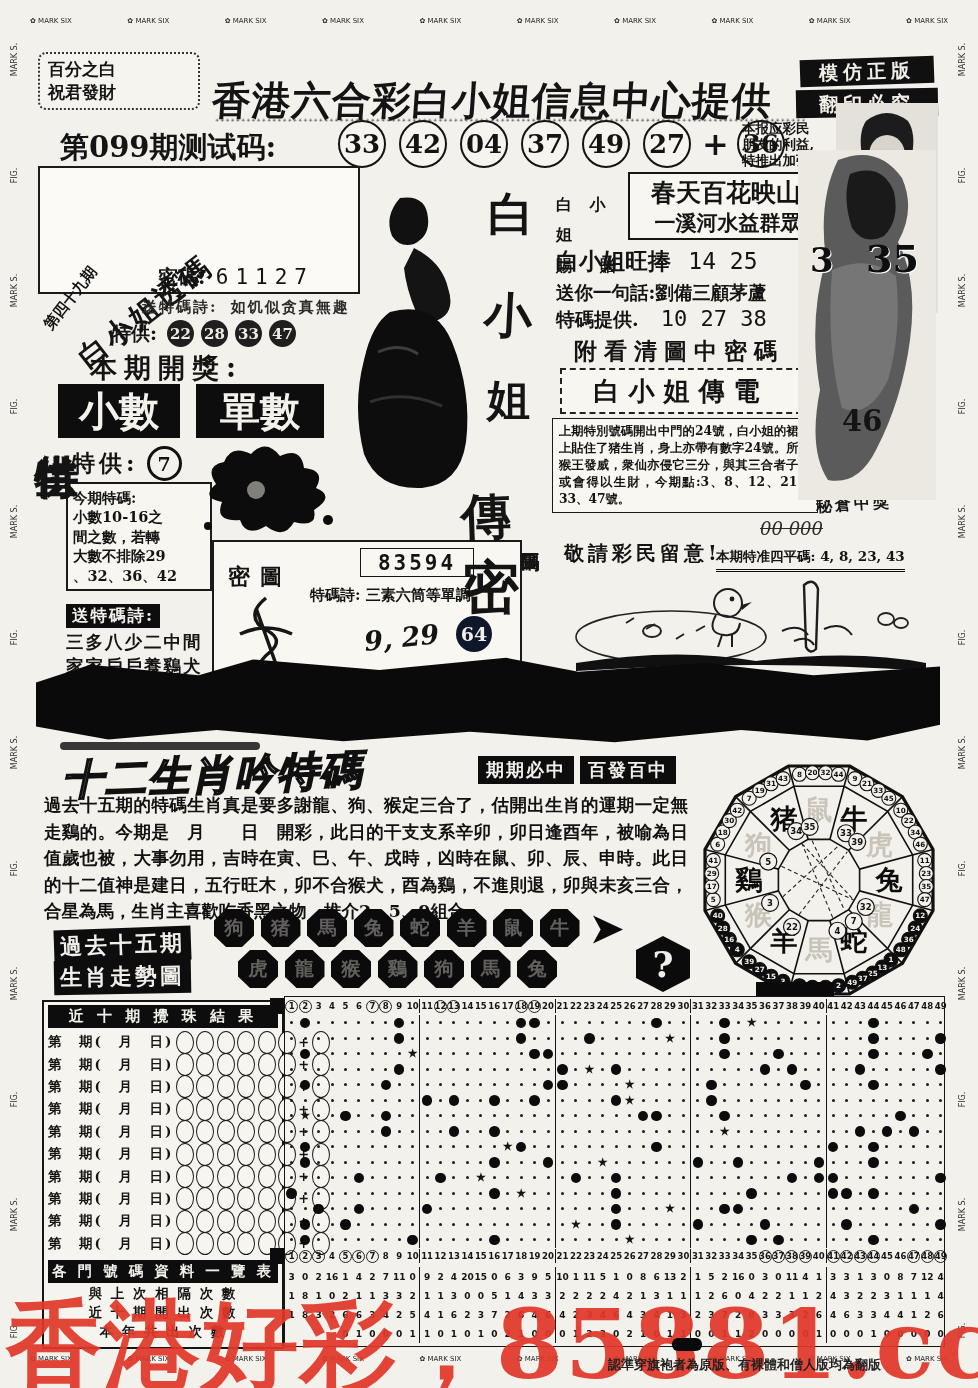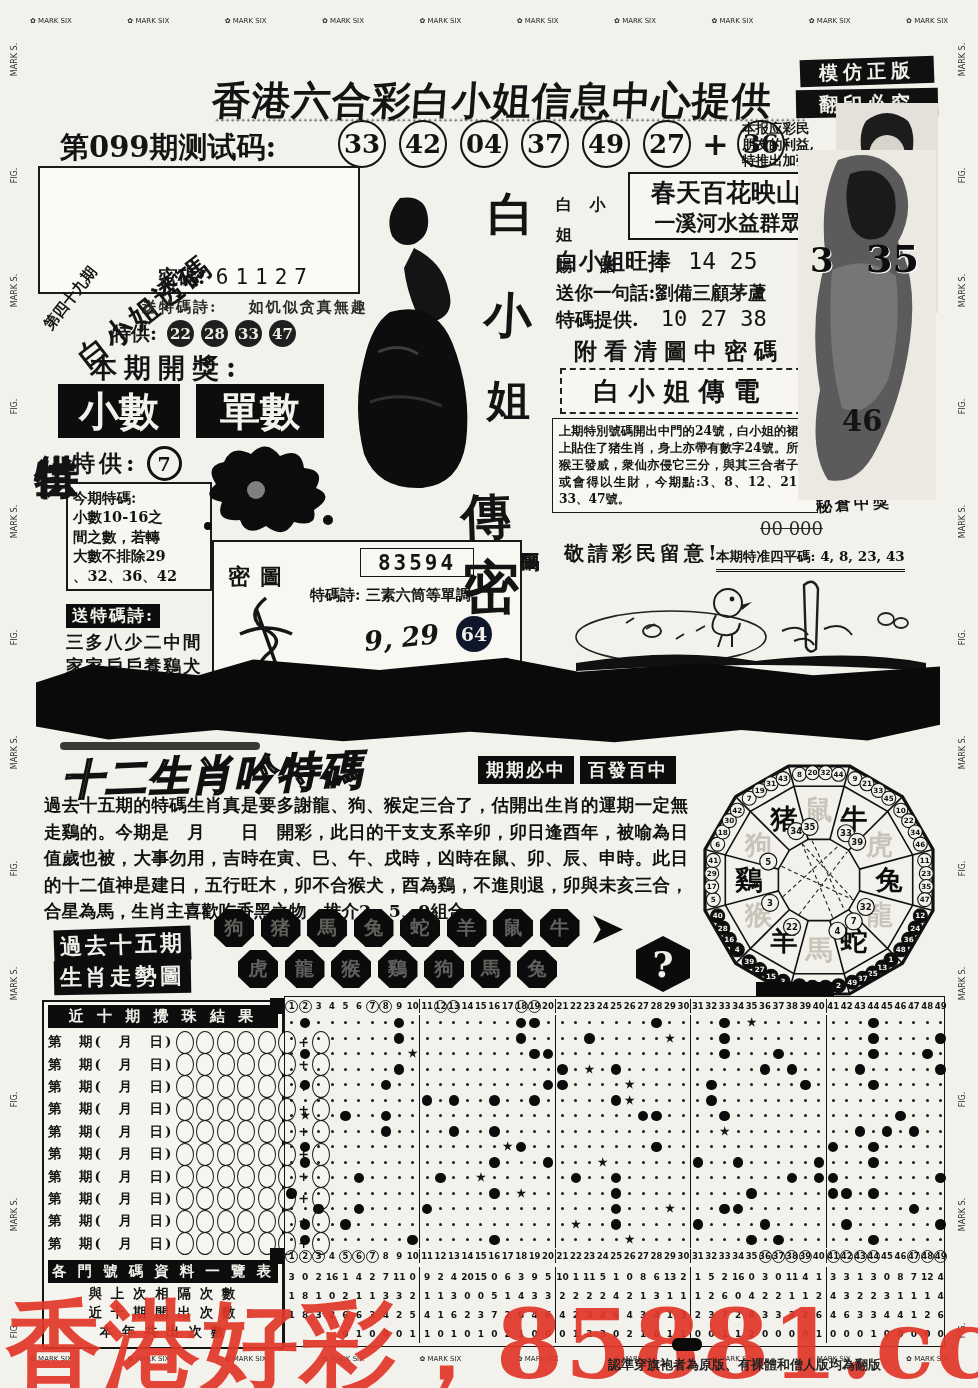--- a/index.html
+++ b/index.html
@@ -94,20 +94,24 @@
       <span class="sideitem">MARK S.</span>
       <span class="sideitem">FIG.</span>
       <span class="sideitem">MARK S.</span>
       <span class="sideitem">FIG.</span>
       <span class="sideitem">MARK S.</span>
       <span class="sideitem">FIG.</span>
       <span class="sideitem">MARK S.</span>
       <span class="sideitem">FIG.</span>
     </div>
 
+  <div class="abs cornerbox" style="left:38px;top:52px;width:142px">
+    <div>百分之白</div>
+    <div>祝君發財</div>
+  </div>
   <div class="abs b" style="left:212px;top:74px;width:600px;font-size:39px;letter-spacing:1px;transform:skewX(-4deg)">香港六合彩白小姐信息中心提供</div>
   <div class="abs" style="left:215px;top:117px;width:590px;height:7px;overflow:hidden;font-size:5px;color:#3a3a3a;letter-spacing:1px" id="deco-line">✳✳✳✳✳✳✳✳✳✳✳✳✳✳✳✳✳✳✳✳✳✳✳✳✳✳✳✳✳✳✳✳✳✳✳✳✳✳✳✳✳✳✳✳✳✳✳✳✳✳✳✳✳✳✳✳✳✳✳✳✳✳✳✳✳✳✳✳✳✳✳✳✳✳✳✳✳✳✳✳✳✳✳✳✳✳✳✳✳✳✳✳✳✳✳✳✳✳✳✳✳✳✳✳✳✳✳✳✳✳✳✳✳✳✳✳✳✳✳✳✳✳✳✳✳✳✳✳✳✳✳✳✳✳✳✳✳✳✳✳✳✳✳✳✳✳✳✳✳✳✳✳✳✳✳✳✳✳✳✳</div>
   <div class="abs stamp" style="left:800px;top:58px;width:134px;height:27px;font-size:19px;line-height:27px;transform:rotate(-2deg)">模仿正版</div>
   <div class="abs stamp" style="left:796px;top:89px;width:142px;height:28px;font-size:19px;line-height:28px;transform:rotate(-1deg)">翻印必究</div>
 
   <div class="abs b" style="left:60px;top:128px;font-size:29px">第099期测试码:</div>
   <div class="abs" style="left:338px;top:120px;display:flex;align-items:center" id="testcode-circles">
       <span class="num-circle">33</span>
       <span class="num-circle">42</span>
       <span class="num-circle">04</span>
@@ -135,21 +139,21 @@
 
   <div class="abs b" style="left:40px;top:322px;font-size:15px;transform:rotate(-52deg);transform-origin:left top">第四十九期</div>
   <div class="abs b" style="left:70px;top:346px;font-size:29px;letter-spacing:3px;transform:rotate(-38deg);transform-origin:left top">白小姐透碼</div>
 
   <div class="abs" style="left:158px;top:264px;font-size:20px">
     <span class="b">密碼:</span>
     <span style="font-family:'DejaVu Sans Mono',monospace;font-size:21px;letter-spacing:7px;margin-left:4px">61127</span>
   </div>
   <div class="abs b" style="left:142px;top:298px;font-size:15px;letter-spacing:2px;color:#2b2b2b">
     <span>送特碼詩:</span>
-    <span style="margin-left:24px">如饥似贪真無趣</span>
+    <span style="margin-left:6px">如饥似贪真無趣</span>
   </div>
   <div class="abs" style="left:112px;top:320px;display:flex;align-items:center">
     <span class="b" style="font-size:19px;margin-right:10px">特供:</span>
     <span id="tegong-circles" style="display:inline-flex">
         <span class="blk-circle">22</span>
         <span class="blk-circle">28</span>
         <span class="blk-circle">33</span>
         <span class="blk-circle">47</span>
       </span>
   </div>
@@ -238,21 +242,21 @@
     <path d="M160 40 Q150 58 168 60 Q182 62 184 48" fill="none" stroke="#1d1d1d" stroke-width="2"></path>
     <path d="M166 60 L162 72 M176 60 L176 72" stroke="#1d1d1d" stroke-width="2"></path>
     <path d="M248 10 Q258 2 262 14 L260 74 Q254 80 250 72 Z" fill="none" stroke="#1d1d1d" stroke-width="2.4"></path>
     <path d="M226 56 Q244 48 252 60 M268 54 Q286 46 296 60 M238 66 Q252 60 258 70" stroke="#1d1d1d" stroke-width="2" fill="none"></path>
     <path d="M70 48 l8 -5 M90 54 l9 -5 M120 64 l8 -5 M140 56 l9 -5" stroke="#232323" stroke-width="2"></path>
     <ellipse cx="96" cy="56" rx="9" ry="6" fill="none" stroke="#232323" stroke-width="2"></ellipse>
     <ellipse cx="330" cy="44" rx="8" ry="6" fill="none" stroke="#232323" stroke-width="1.8"></ellipse>
     <ellipse cx="345" cy="48" rx="7" ry="5" fill="none" stroke="#232323" stroke-width="1.8"></ellipse>
   </svg>
   <div class="abs b" style="left:816px;top:494px;font-size:16px;transform:rotate(-4deg);letter-spacing:3px">秘倉中獎</div>
-  <div class="abs" style="left:760px;top:518px;font-size:18px;text-decoration:line-through;color:#2a2a2a">00 000</div>
+  <div class="abs" style="left:760px;top:518px;font-size:18px;font-style:italic;text-decoration:line-through;color:#2a2a2a">00 000</div>
 
   <svg class="abs" style="left:798px;top:150px" width="138" height="350" viewBox="0 0 138 350">
     <rect width="138" height="350" fill="#ece9e2"></rect>
     <path d="M40 10 Q80 -6 104 28 Q118 60 100 92 Q120 130 112 190 Q104 250 78 300 Q60 336 30 330 Q10 300 22 240 Q10 170 28 110 Q20 50 40 10" fill="#5b5b5b"></path>
     <path d="M52 24 Q84 12 96 42 Q102 70 86 86 Q66 96 54 78 Q44 48 52 24" fill="#1a1a1a"></path>
     <path d="M34 120 Q70 104 98 126 Q104 180 90 230 Q70 270 44 258 Q28 200 34 120" fill="#8d8d8d" opacity=".55"></path>
   </svg>
   <div class="abs b" style="left:810px;top:240px;font-size:34px;color:#0e0e0e;text-shadow:1px 1px 0 #fff">3</div>
   <div class="abs b" style="left:866px;top:236px;font-size:38px;color:#0e0e0e;text-shadow:1px 1px 0 #fff">35</div>
   <div class="abs b" style="left:842px;top:404px;font-size:29px">46</div>

